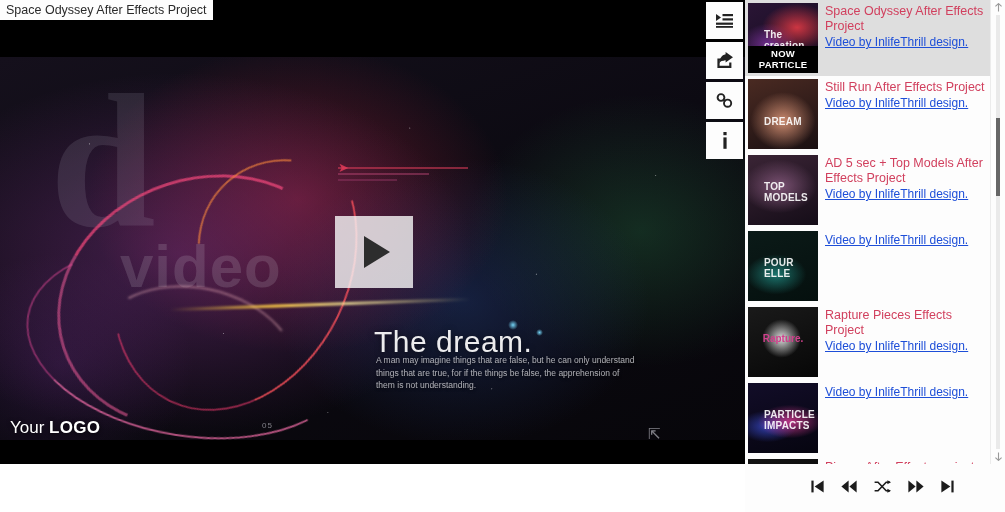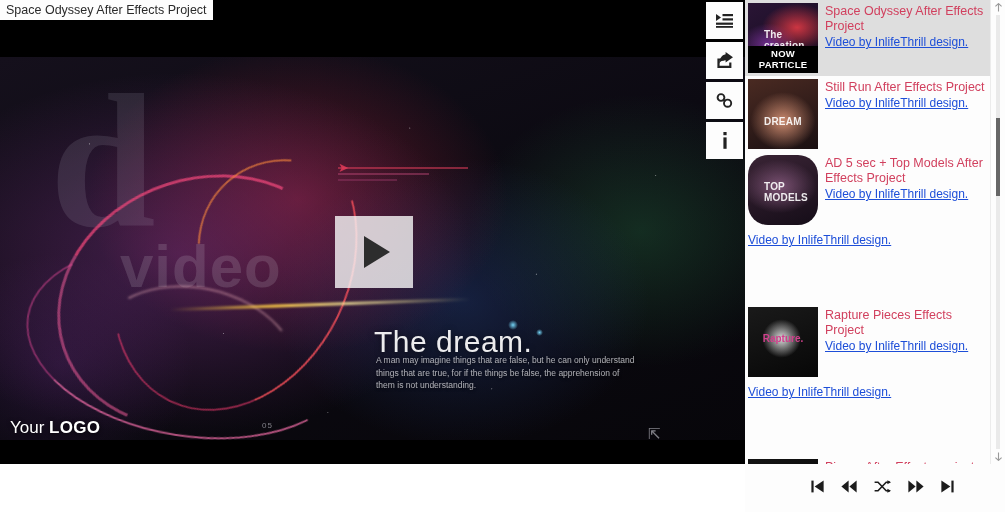--- a/index.html
+++ b/index.html
@@ -293,21 +293,21 @@
   
   .th-a { background:
       radial-gradient(ellipse 50px 34px at 70% 35%, rgba(235,60,70,.85), transparent 70%),
       radial-gradient(ellipse 40px 30px at 30% 60%, rgba(150,60,190,.7), transparent 72%),
       linear-gradient(150deg,#2a1535,#120a1c); }
   .th-b { background:
       radial-gradient(ellipse 45px 40px at 50% 60%, rgba(220,150,120,.9), transparent 72%),
       linear-gradient(160deg,#4a2a22,#1a1012); }
   .th-c { background:
       radial-gradient(ellipse 50px 36px at 45% 45%, rgba(150,100,140,.75), transparent 74%),
-      linear-gradient(160deg,#3a2435,#150d18); border-radius: 20px; }
+      linear-gradient(160deg,#3a2435,#150d18); }
   .th-d { background:
       radial-gradient(ellipse 42px 28px at 40% 62%, rgba(40,180,170,.6), transparent 72%),
       linear-gradient(160deg,#0b1a18,#05100e); }
   .th-e { background:
       radial-gradient(circle 30px at 48% 45%, rgba(238,238,238,.92), transparent 64%),
       linear-gradient(160deg,#1a1a1a,#070707); }
   .th-f { background:
       radial-gradient(ellipse 46px 24px at 60% 55%, rgba(225,60,150,.8), transparent 70%),
       radial-gradient(ellipse 40px 22px at 28% 62%, rgba(60,80,220,.75), transparent 72%),
       linear-gradient(165deg,#120d28,#060510); }
@@ -549,34 +549,40 @@
         <div class="pl-item">
           <div class="pl-thumb th-c">
             <div class="th-mini">TOP MODELS</div>
           </div>
           <div class="pl-meta">
             <div class="pl-title">AD 5 sec + Top Models After Effects Project</div>
             <div class="pl-desc">Video by InlifeThrill design.</div>
           </div>
         </div>
         <div class="pl-item">
+          <div class="pl-thumb th-d">
+            <div class="th-mini">POUR ELLE</div>
+          </div>
           <div class="pl-meta">
             <div class="pl-desc">Video by InlifeThrill design.</div>
           </div>
         </div>
         <div class="pl-item">
           <div class="pl-thumb th-e">
             <div class="th-center">Rapture.</div>
           </div>
           <div class="pl-meta">
             <div class="pl-title">Rapture Pieces Effects Project</div>
             <div class="pl-desc">Video by InlifeThrill design.</div>
           </div>
         </div>
         <div class="pl-item">
+          <div class="pl-thumb th-f">
+            <div class="th-mini">PARTICLE IMPACTS</div>
+          </div>
           <div class="pl-meta">
             <div class="pl-desc">Video by InlifeThrill design.</div>
           </div>
         </div>
         <div class="pl-item">
           <div class="pl-thumb th-h"></div>
           <div class="pl-meta">
             <div class="pl-title">Pieces After Effects project</div>
           </div>
         </div>

